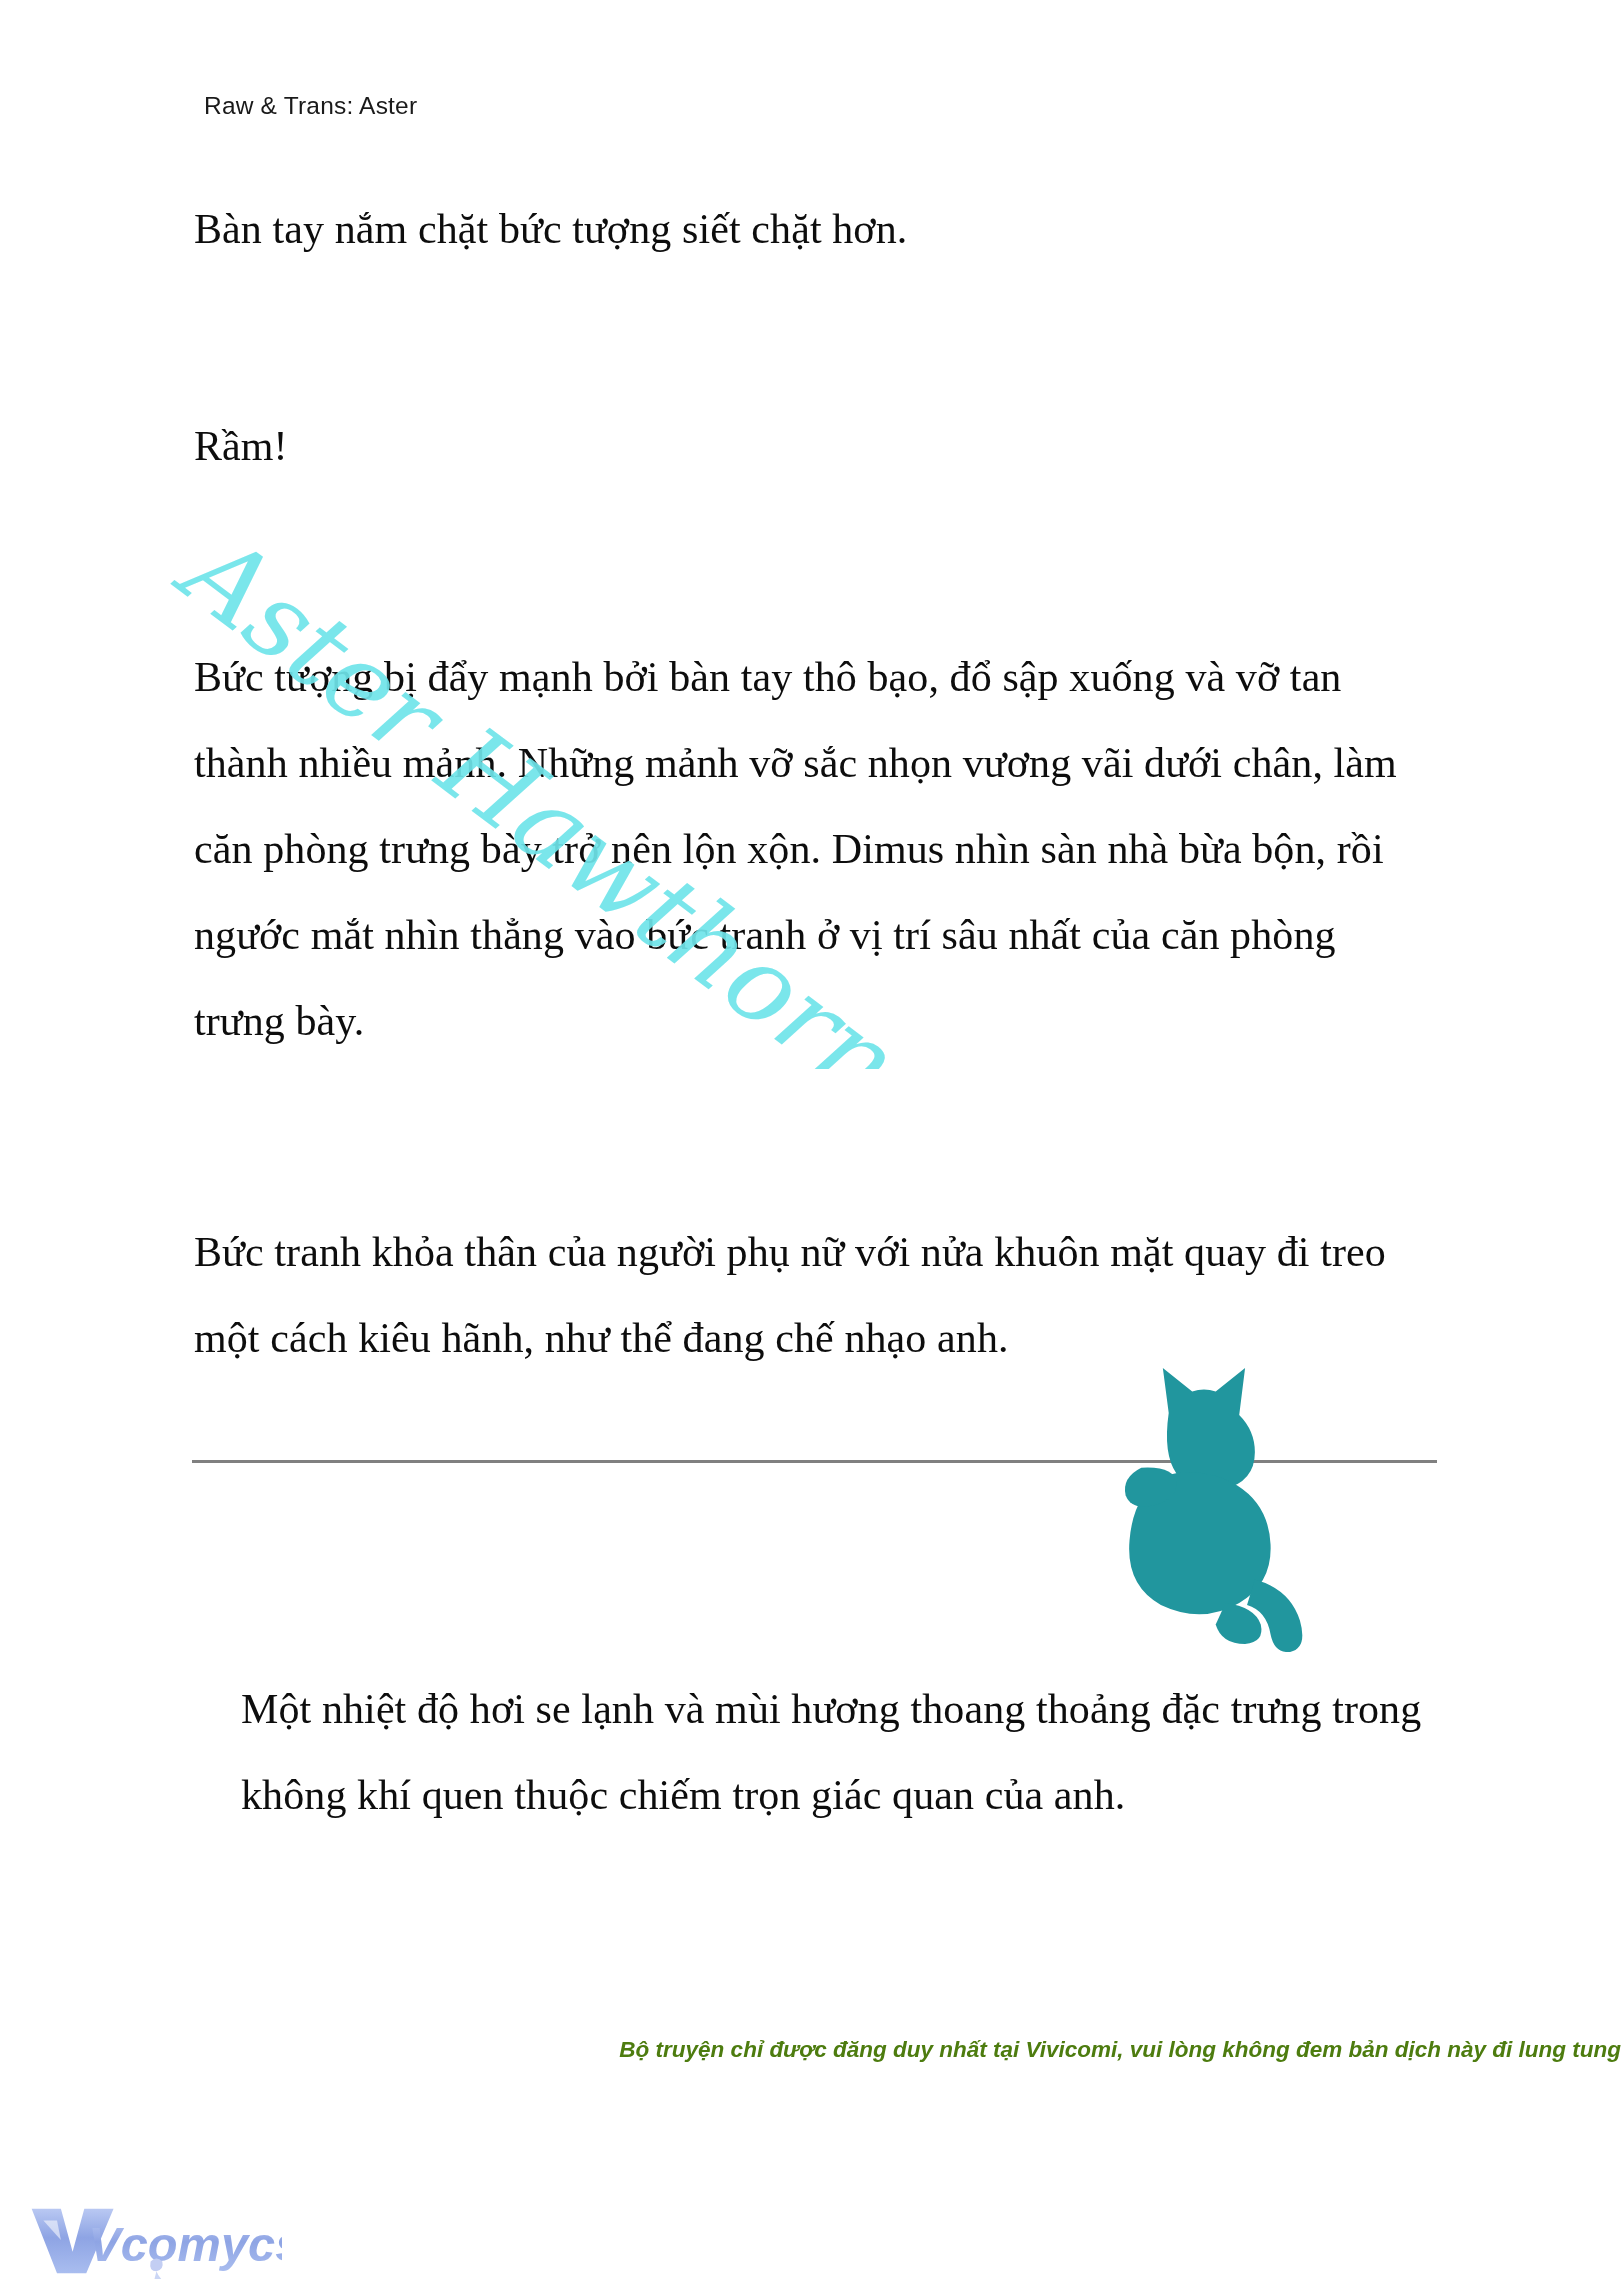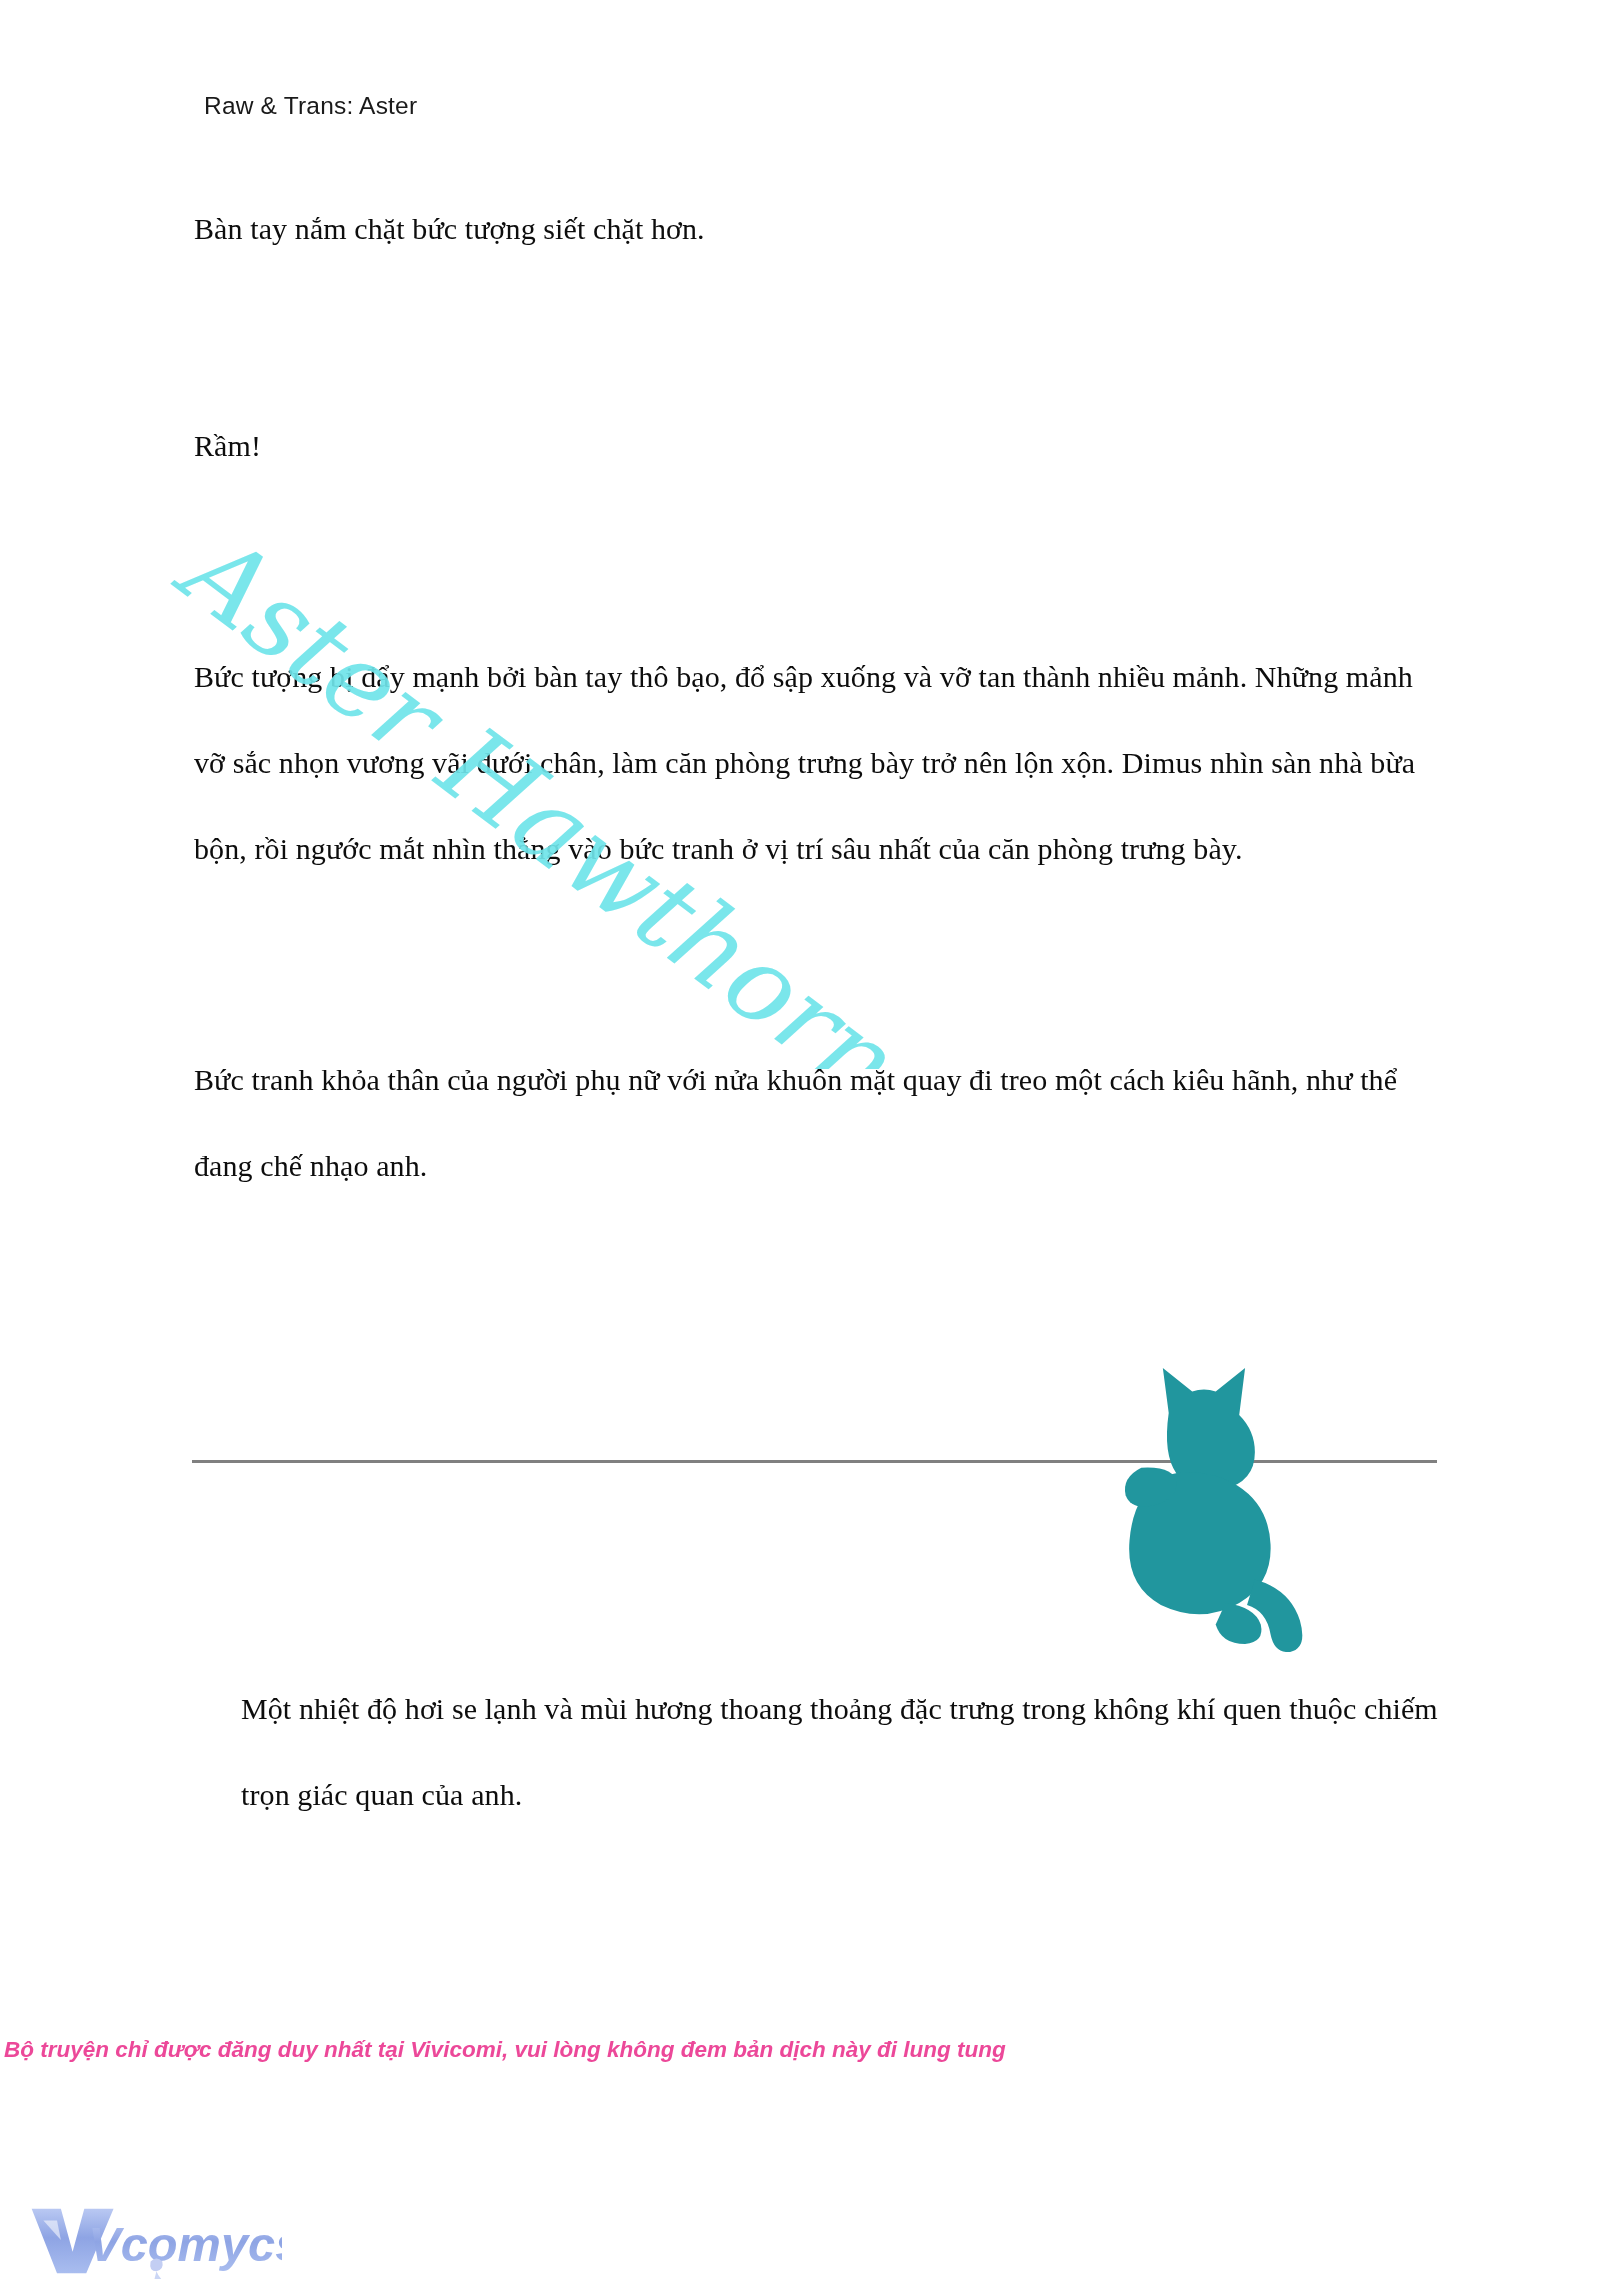--- a/index.html
+++ b/index.html
@@ -37,21 +37,21 @@
 
   
   .content {
     position: absolute;
     left: 194px;
     top: 186px;
     width: 1243px;
   }
 
   .para {
-    font-size: 30px;
+    font-size: 42px;
     line-height: 86px;
     color: #0d0d0d;
     margin: 0;
     letter-spacing: 0.1px;
   }
 
   .gap-small { height: 131px; }
   .gap-med   { height: 145px; }
 
   
@@ -95,27 +95,27 @@
     height: 294px;
     z-index: 3;
   }
 
   
   .footer-notice {
     position: absolute;
     left: 4px;
     right: 0;
     top: 2029px;
-    text-align: left;
+    text-align: right;
     font-family: "Liberation Sans", "DejaVu Sans", sans-serif;
     font-style: italic;
     font-weight: bold;
     font-size: 22.5px;
     line-height: 42px;
-    color: #ec4899;
+    color: #4d7c0f;
   }
   .footer-notice div { white-space: nowrap; }
 
   
   .logo {
     position: absolute;
     left: 27.4px;
     top: 2201px;
     width: 255px;
     height: 78px;

